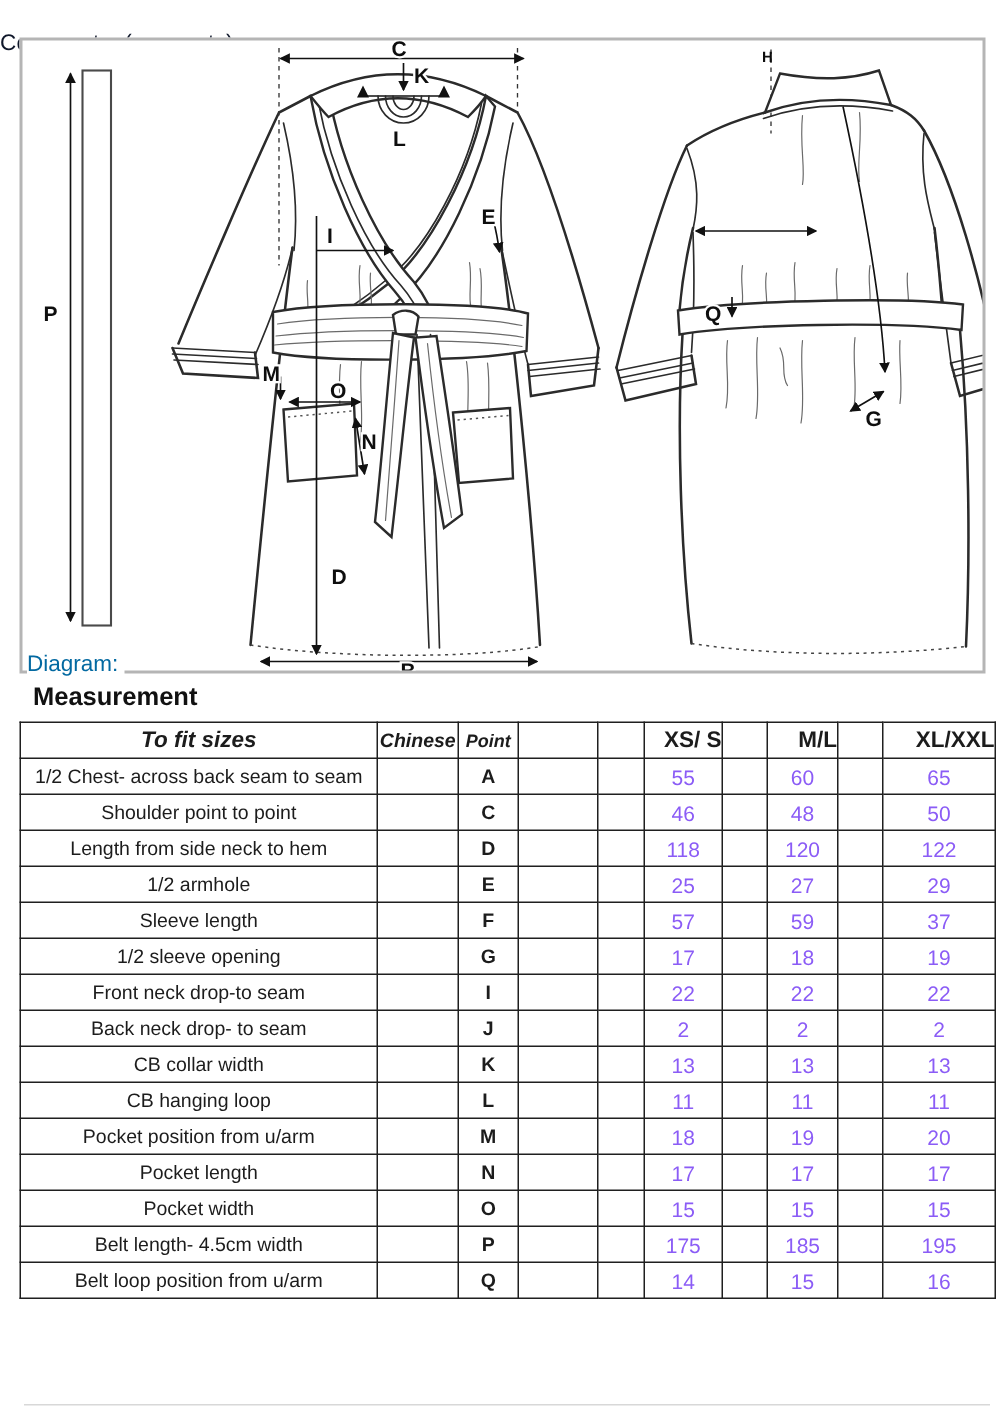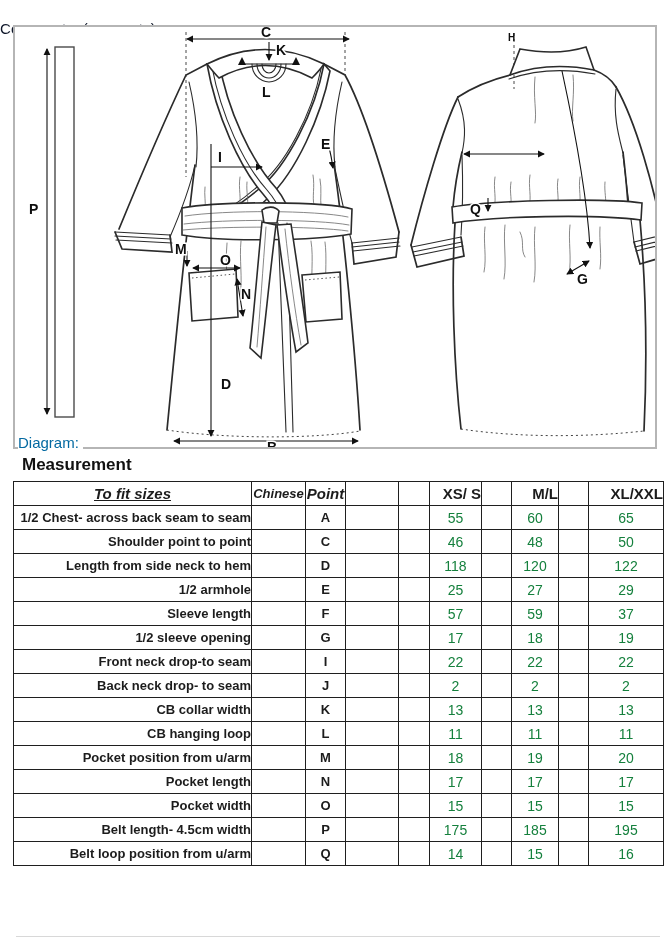--- a/index.html
+++ b/index.html
@@ -12,27 +12,27 @@
   .diagram-box{position:absolute;left:13px;top:25px;width:644px;height:424px;
     border:2px solid #b5b5b5;box-sizing:border-box;background:#fff;}
   .diagram-box svg{display:block;width:640px;height:420px;}
   .diagram-caption{position:absolute;left:18px;top:434px;font-size:15px;color:#0369a1;background:#fff;padding-right:4px;}
   .section-title{position:absolute;left:22px;top:455px;font-size:17px;font-weight:bold;color:#111;}
   table.meas{position:absolute;left:13px;top:481px;width:650px;border-collapse:collapse;
     table-layout:fixed;background:#fff;}
   table.meas td,table.meas th{border:1px solid #1f1f1f;padding:0;vertical-align:middle;overflow:hidden;}
   table.meas tr{height:24px;}
   tr.hdr{height:32px;}
-  .h-fit{font-style:italic;font-weight:bold;font-size:15px;text-decoration:underline;}
+  .h-fit{font-style:italic;font-weight:bold;font-size:15px;}
   .h-ch{font-style:italic;font-weight:bold;font-size:13px;}
-  .h-pt{font-style:italic;font-weight:bold;font-size:15px;text-align:center;}
+  .h-pt{font-style:italic;font-weight:bold;font-size:12px;text-align:center;}
   .h-size{font-weight:bold;font-size:15px;text-align:right;font-style:normal;}
-  .cell-label{font-weight:bold;font-size:13px;text-align:right;padding:1px 2px 1px 4px;line-height:1.18;}
+  .cell-label{font-weight:normal;font-size:13px;text-align:center;padding:1px 2px 1px 4px;line-height:1.18;}
   .cell-point{font-weight:bold;font-size:13px;text-align:center;}
-  .cell-val{font-size:14px;text-align:center;color:#15803d;}
+  .cell-val{font-size:14px;text-align:center;color:#8b5cf6;}
   .cell-chinese,.cell-gap{font-size:12px;}
   .shadow-line{position:absolute;left:16px;top:936px;width:644px;height:1px;background:#d8d8d8;}
   
   .ol{fill:none;stroke:#2b2b2b;stroke-width:1.7;stroke-linecap:round;}
   .in{fill:none;stroke:#2b2b2b;stroke-width:1.1;stroke-linecap:round;}
   .fw{fill:#ffffff;stroke:#2b2b2b;stroke-width:1.6;}
   .wr{fill:none;stroke:#6a6a6a;stroke-width:.8;stroke-linecap:round;}
   .an{fill:none;stroke:#111;stroke-width:1.1;}
   .dsh{fill:none;stroke:#333;stroke-width:.9;stroke-dasharray:3 3;}
   .dot{fill:none;stroke:#555;stroke-width:1;stroke-dasharray:1.5 2.6;}

